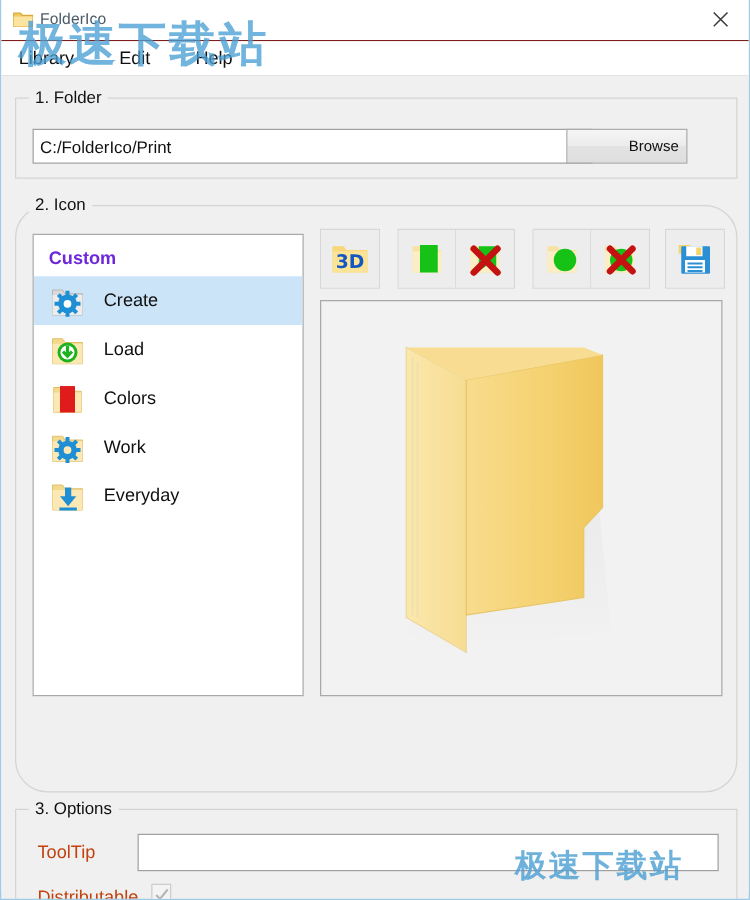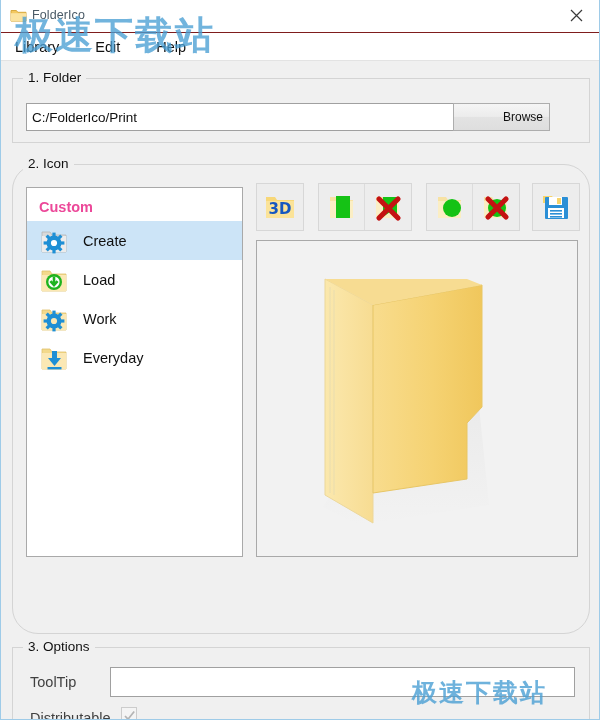--- a/index.html
+++ b/index.html
@@ -127,21 +127,21 @@
     left: 13px; top: 22px;
     width: 217px; height: 370px;
     box-sizing: border-box;
     background: #ffffff;
     border: 1px solid #a9a9a9;
     overflow: hidden;
   }
   .list-header {
     font-size: 14.5px;
     font-weight: bold;
-    color: #ec4899;
+    color: #6d28d9;
     padding: 11px 0 6px 12px;
   }
   .list-row {
     display: flex;
     align-items: center;
     height: 39px;
     padding-left: 12px;
     cursor: default;
   }
   .list-row.selected { background: #cce4f7; }
@@ -190,21 +190,21 @@
     background: #f2f2f2;
     border: 1px solid #a9a9a9;
     display: flex; align-items: center; justify-content: center;
   }
 
   
   #group-options { left: 11px; top: 586px; width: 578px; height: 86px; }
   .opt-label {
     position: absolute;
     font-size: 14.5px;
-    color: #404040;
+    color: #c2410c;
   }
   #tooltip-label { left: 17px; top: 26px; }
   #distributable-label { left: 17px; top: 62px; }
   .tooltip-input {
     position: absolute;
     left: 97px; top: 19px;
     width: 465px; height: 30px;
     box-sizing: border-box;
     border: 1px solid #a0a0a0;
     background: #ffffff;
@@ -319,20 +319,31 @@
               <path d="M3 10h24v16H3z" fill="#fbe8b4"></path>
               <circle cx="15" cy="17" r="8" fill="#1eb31e"></circle>
               <circle cx="15" cy="17" r="5.6" fill="#ffffff"></circle>
               <path d="M15 11.5 L15 19.5 M11.4 16.2 L15 20 L18.6 16.2" stroke="#1eb31e" stroke-width="2.6" fill="none"></path>
             </svg>
           </span>
           <span class="row-label">Load</span>
         </div>
 
 
+        <div class="list-row">
+          <span class="row-icon">
+            <svg width="30" height="30" viewBox="0 0 30 30">
+              <path d="M4 6h8l2 3h12v17H4z" fill="#f3d98b" stroke="#e0c069" stroke-width=".8"></path>
+              <path d="M4 10h22v16H4z" fill="#fbe8b4"></path>
+              <rect x="9" y="5" width="12" height="21" fill="#e01b1b"></rect>
+              <path d="M9 5h12v21l-6-4.5L9 26z" fill="#e01b1b"></path>
+            </svg>
+          </span>
+          <span class="row-label">Colors</span>
+        </div>
 
         <div class="list-row">
           <span class="row-icon">
             <svg width="30" height="30" viewBox="0 0 30 30">
               <path d="M3 6h8l2 3h14v17H3z" fill="#f3d98b" stroke="#e0c069" stroke-width=".8"></path>
               <path d="M3 10h24v16H3z" fill="#fbe8b4"></path>
               <g transform="translate(15,17)">
                 <circle r="7.5" fill="#1e8fd5"></circle>
                 <circle r="3.1" fill="#fbe8b4"></circle>
                 <g fill="#1e8fd5">

